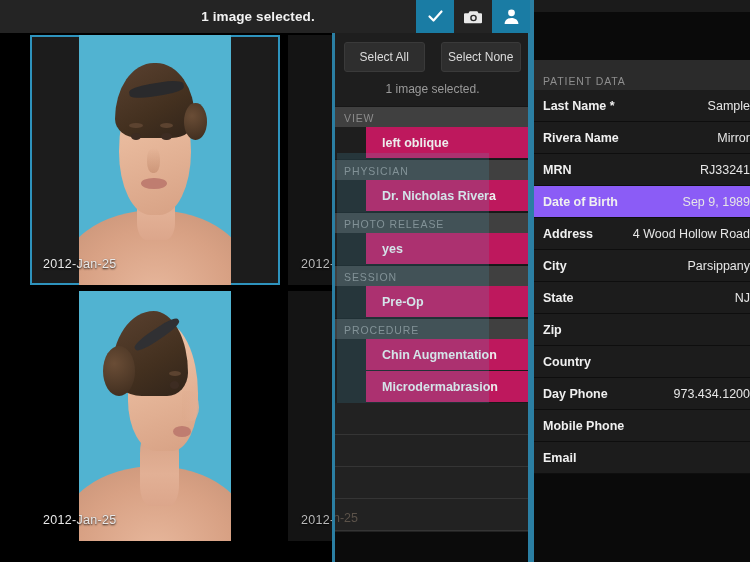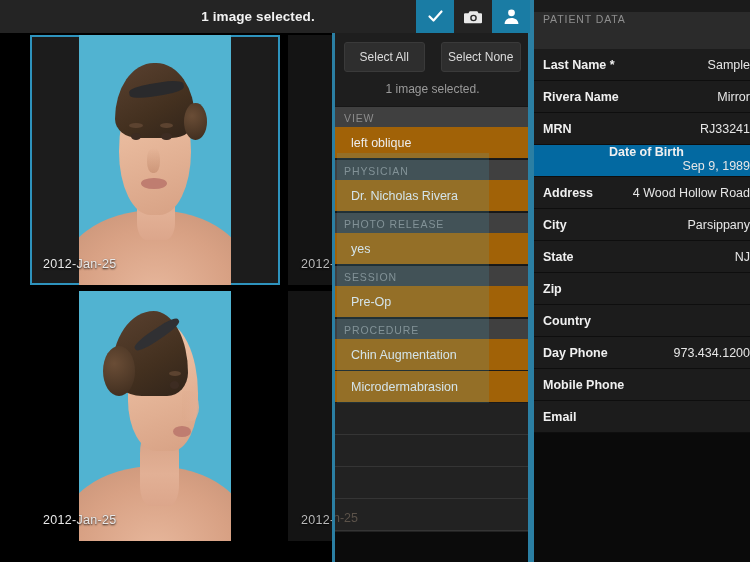--- a/index.html
+++ b/index.html
@@ -169,26 +169,27 @@
     text-align: center; color: #9a9a9a; font-size: 12px;
     padding: 4px 0 10px 0;
   }
   .fgroup-head {
     background: #404040; color: #8c8c8c;
     font-size: 10.5px; letter-spacing: .9px;
     padding: 5px 0 5px 9px; height: 21px;
     border-top: 1px solid #171717;
   }
   .fitem {
-    background: #a16207; color: #ededed;
-    font-size: 12.5px; font-weight: normal;
+    background: #be185d; color: #ededed;
+    font-size: 12.5px; font-weight: bold;
     padding: 0 0 0 16px; height: 32px;
     display: flex; align-items: center;
     border-bottom: 1px solid #1a1a1a;
     cursor: pointer;
+    margin-left: 31px;
   }
   
   .ghost-wrap { position: relative; height: 160px; }
   .ghost-photo {
     position: absolute; left: 2px; top: -250px;
     width: 152px; height: 250px; background: #51b3d1; opacity: .16;
   }
   .ghost-rows { position: absolute; inset: 0; }
   .ghost-row {
     height: 32px; border-bottom: 1px solid rgba(70,70,70,.55);
@@ -206,30 +207,30 @@
   .patient-panel {
     position: absolute; left: 530px; top: 0; right: 0; bottom: 0;
     background: #0a0a0a;
     border-left: 4px solid #2b7fa3;
     overflow: hidden;
   }
   .pp-strip { height: 12px; background: #1b1b1b; }
   .pp-head {
     background: #2b2b2b; color: #8e8e8e;
     font-size: 10.5px; letter-spacing: .9px;
-    padding: 1px 0 5px 9px; height: 37px;
+    padding: 15px 0 5px 9px; height: 30px; margin-top: 48px;
   }
   .prow {
     height: 32px; background: #1c1c1c;
     border-bottom: 1px solid #0e0e0e;
     display: flex; align-items: center;
     padding: 0 0 0 9px;
     cursor: pointer;
   }
-  .prow.active { background: #0369a1; flex-direction: column; }
+  .prow.active { background: #8b5cf6; }
   .plabel { color: #f0f0f0; font-size: 12.5px; font-weight: bold; }
   .pvalue { margin-left: auto; color: #e6e6e6; font-size: 12.5px; }
 </style>
 </head>
 <body>
 
 <div id="app">
 
   <div class="topbar">
     <div class="topbar-title">1 image selected.</div>

